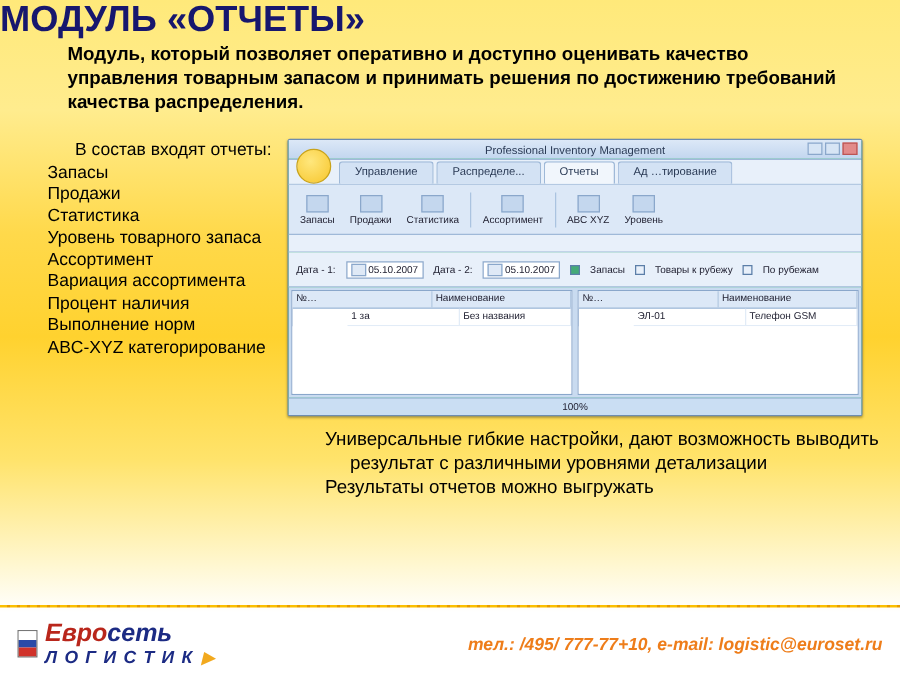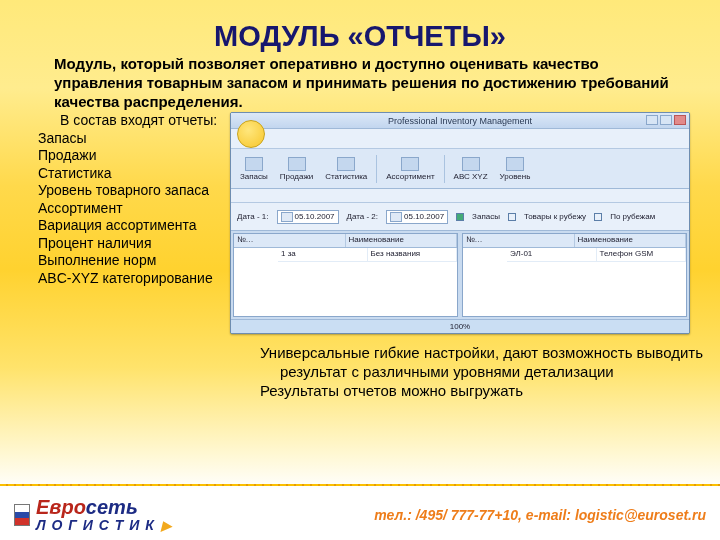--- a/index.html
+++ b/index.html
@@ -1,20 +1,20 @@
 <!DOCTYPE html>
 <html><head>
 <meta charset="utf-8">
 <style>
   * { box-sizing: border-box; margin: 0; padding: 0; }
   body { width: 720px; height: 540px; font-family: Arial, sans-serif; background: #fff; position: relative; overflow: hidden; }
   .bg { position: absolute; top: 0; left: 0; right: 0; height: 490px;
         background: linear-gradient(to bottom, #ffe97a 0%, #ffec8e 18%, #ffd94b 38%, #ffd22f 55%, #ffe36b 75%, #fff7cf 92%, #fff 100%); }
-  .title { position: relative; text-align: center; font-family: "Arial Black", Arial, sans-serif; font-weight: 900; font-size: 29px; color: #17176e; padding-top: 20px; }
-  .subtitle { position: relative; font-weight: 700; font-size: 15px; color: #000; padding: 2px 40px 1px 54px; line-height: 1.25; }
+  .title { position: relative; text-align: left; font-family: "Arial Black", Arial, sans-serif; font-weight: 900; font-size: 29px; color: #17176e; padding-top: 0; }
+  .subtitle { position: relative; font-weight: 700; font-size: 15px; color: #000; padding: 2px 40px 20px 54px; line-height: 1.25; }
   .columns { position: relative; display: flex; padding: 0 4px 0 20px; gap: 10px; }
   .left { width: 200px; font-size: 14px; color: #000; line-height: 1.25; }
   .left .hdr { text-indent: -14px; padding-left: 54px; }
   .left .items { padding-left: 0; }
   .left .items div { text-indent: -18px; padding-left: 36px; }
   .right { flex: 1; }
   .appshot { width: 460px; height: 222px; background: #22c55e; border: 1px solid #6e8db0; border-radius: 2px; font-size: 9px; color: #223; box-shadow: 0 1px 2px rgba(0,0,0,.3); display: flex; flex-direction: column; }
   .app-title { background: linear-gradient(#dce8f7,#c2d6ef); height: 16px; display: flex; align-items: center; justify-content: center; position: relative; font-size: 9px; color: #2a3a55; border-bottom: 1px solid #9fb9d8; }
   .app-title .wbtn { position: absolute; right: 3px; top: 2px; display: flex; gap: 2px; }
   .app-title .wbtn span { width: 12px; height: 10px; background: #d7e5f5; border: 1px solid #8aa7cb; display: inline-block; }
@@ -88,20 +88,26 @@
       <div class="app-title">
         <span>Professional Inventory Management</span>
         <div class="wbtn">
           <span></span>
           <span></span>
           <span class="close"></span>
         </div>
       </div>
       <div class="ribbon-top">
         <div class="start-btn"></div>
+        <div class="tabs">
+          <div class="tab">Управление</div>
+          <div class="tab">Распределе...</div>
+          <div class="tab active">Отчеты</div>
+          <div class="tab">Ад …тирование</div>
+        </div>
       </div>
       <div class="toolbar">
         <div class="tbtn">
             <span class="ico"></span>
             <span>Запасы</span>
           </div>
         <div class="tbtn">
             <span class="ico"></span>
             <span>Продажи</span>
           </div>

